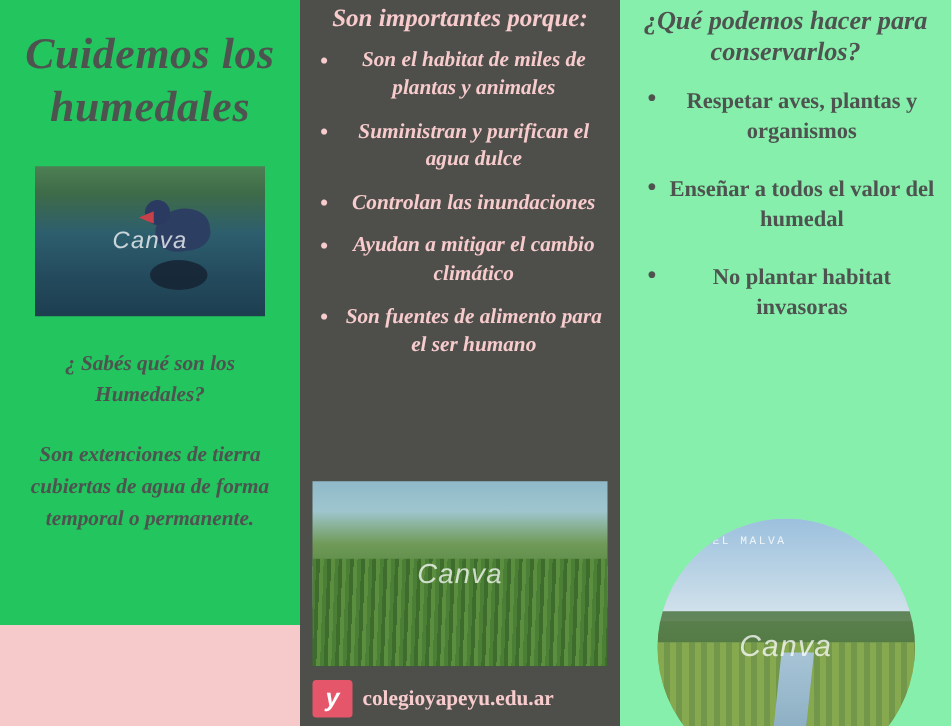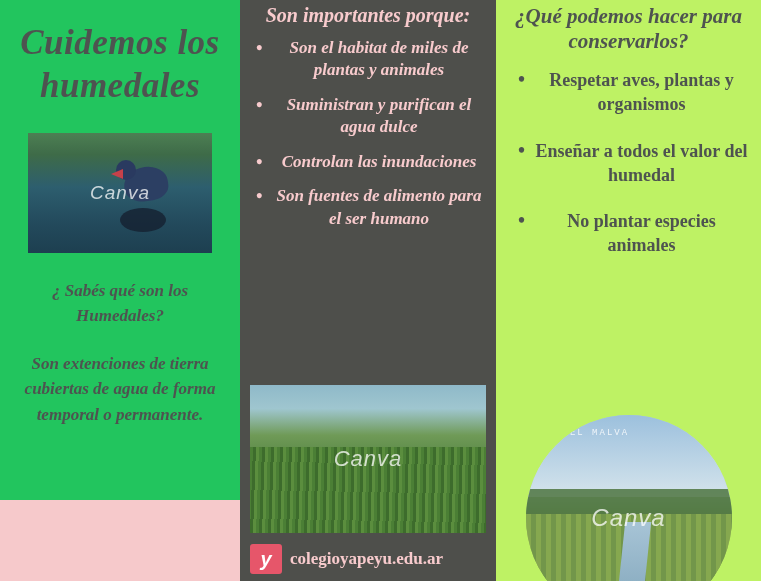--- a/index.html
+++ b/index.html
@@ -138,21 +138,21 @@
   .site{
     margin-left:8px;
     color:#f8cbcd;font-size:17px;font-weight:bold;
     font-family:"Liberation Serif", serif;
   }
 
   
   .col3{
     position:relative;
     width:265px;height:581px;
-    background:#bef264;
+    background:#86efac;
     box-sizing:border-box;
     padding:0 12px;
   }
   .col3 h2{
     margin:4px 0 14px 0;
     text-align:center;
     font-style:italic;font-weight:bold;
     font-size:21px;line-height:1.2;color:#4e5350;
   }
   ul.bullets2{list-style:none;margin:0;padding:0;}
@@ -215,20 +215,21 @@
     <div class="p1">Son extenciones de tierra cubiertas de agua de forma temporal o permanente.</div>
   </div>
 
   <div class="col2">
     <h2>Son importantes porque:</h2>
 
     <ul class="bullets">
       <li>Son el habitat de miles de plantas y animales</li>
       <li>Suministran y purifican el agua dulce</li>
       <li>Controlan las inundaciones</li>
+      <li>Ayudan a mitigar el cambio climático</li>
       <li>Son fuentes de alimento para el ser humano</li>
     </ul>
 
     <div class="photo2">
       <div class="water"></div>
       <div class="grass"></div>
       <div class="wm wm2">Canva</div>
     </div>
 
     <div class="footer">
@@ -236,21 +237,21 @@
       <div class="site">colegioyapeyu.edu.ar</div>
     </div>
   </div>
 
   <div class="col3">
     <h2>¿Qué podemos hacer para conservarlos?</h2>
 
     <ul class="bullets2">
       <li>Respetar aves, plantas y organismos</li>
       <li>Enseñar a todos el valor del humedal</li>
-      <li>No plantar especies animales</li>
+      <li>No plantar habitat invasoras</li>
     </ul>
 
     <div class="circlephoto">
       <div class="sky"></div>
       <div class="tree"></div>
       <div class="field"></div>
       <div class="river"></div>
       <div class="captop">MALAR EL MALVA</div>
       <div class="wm wm3">Canva</div>
     </div>

